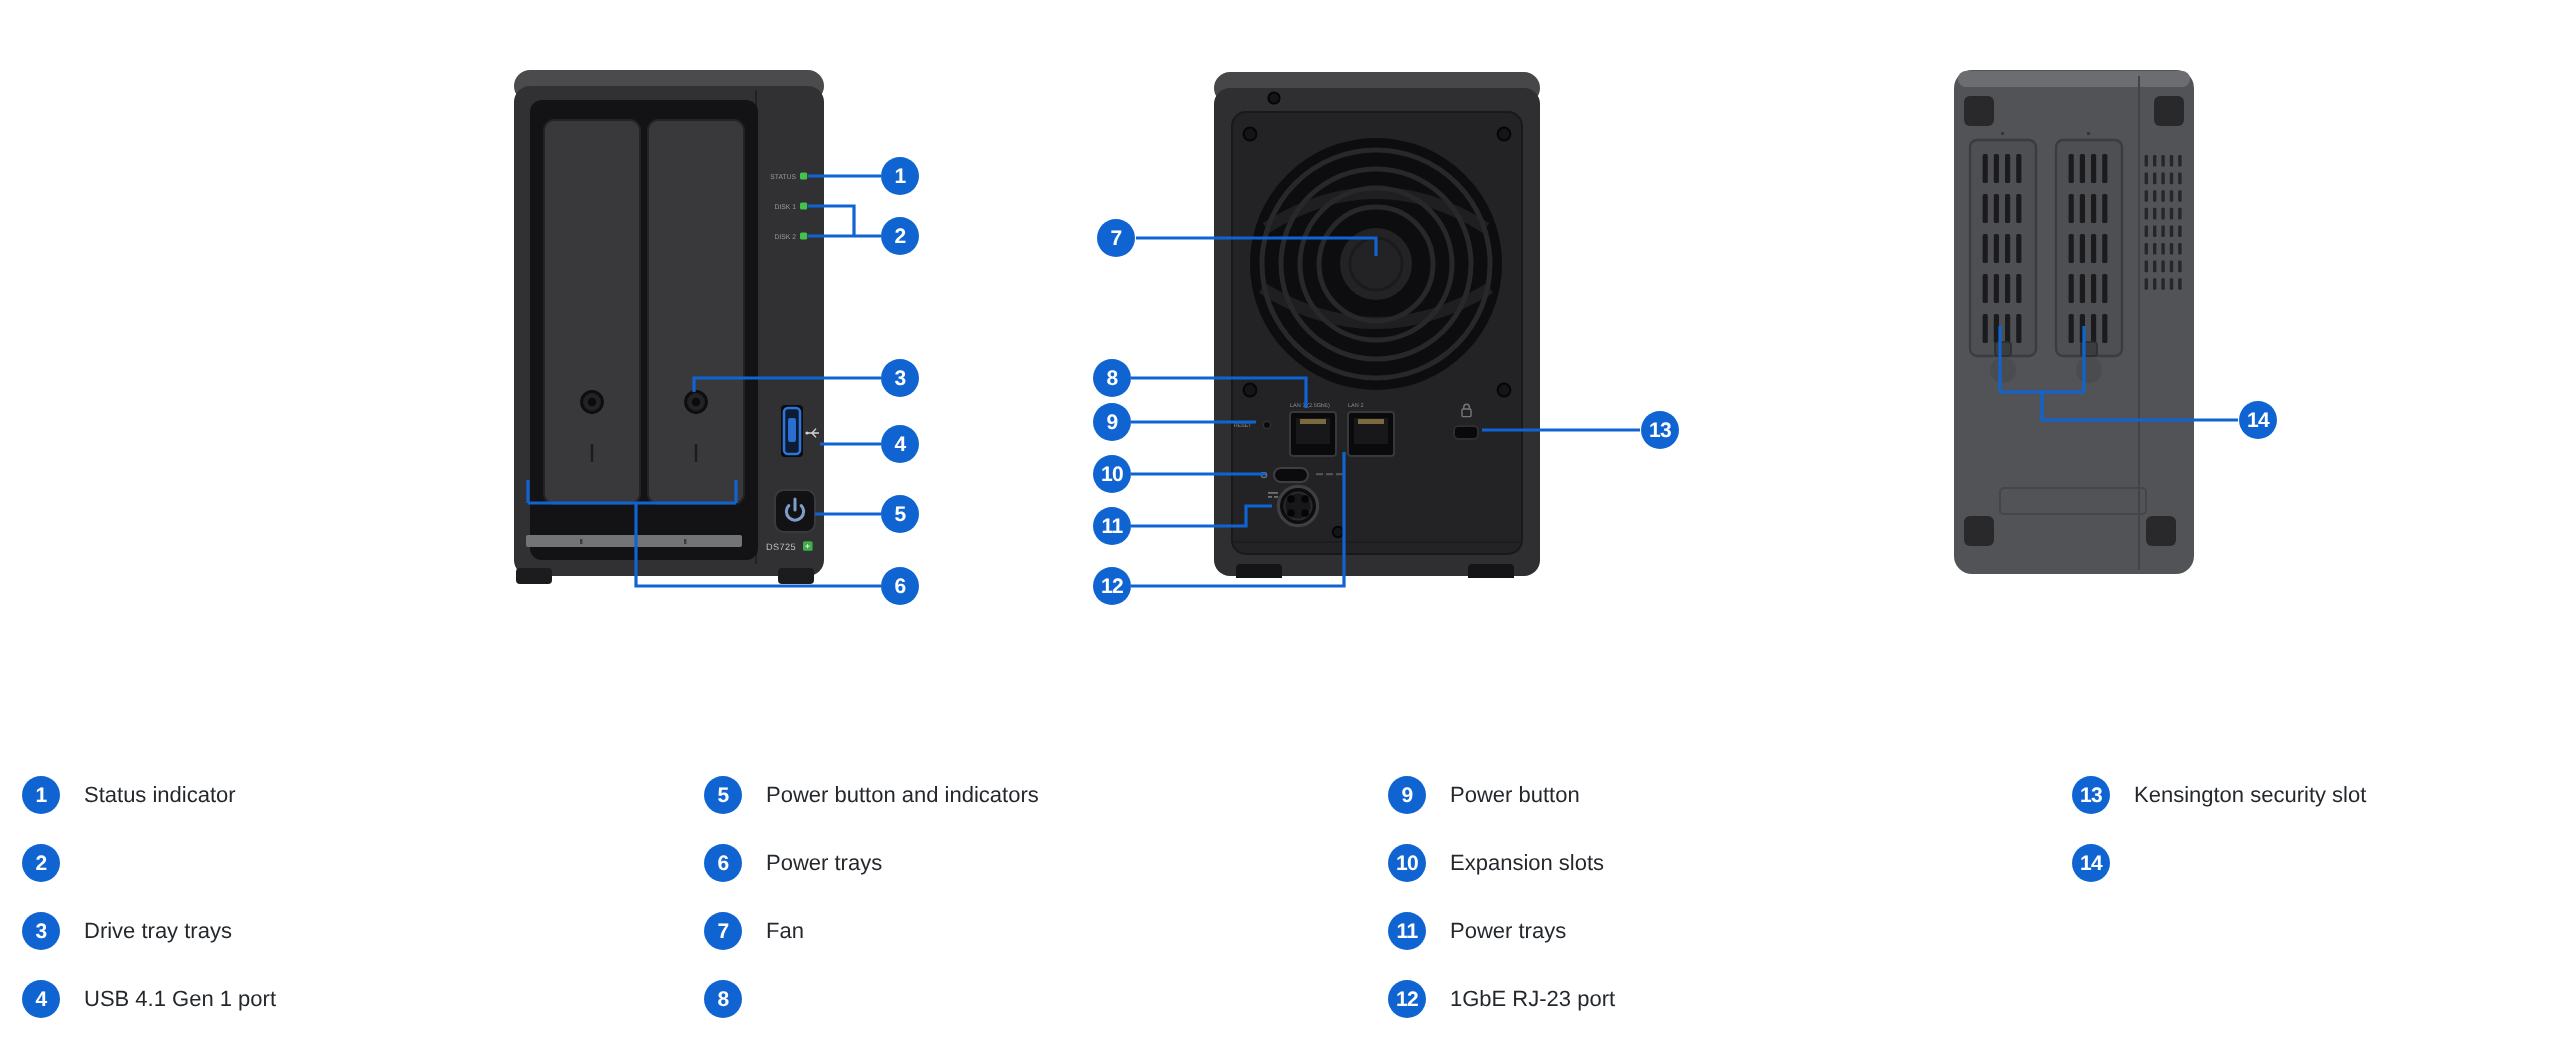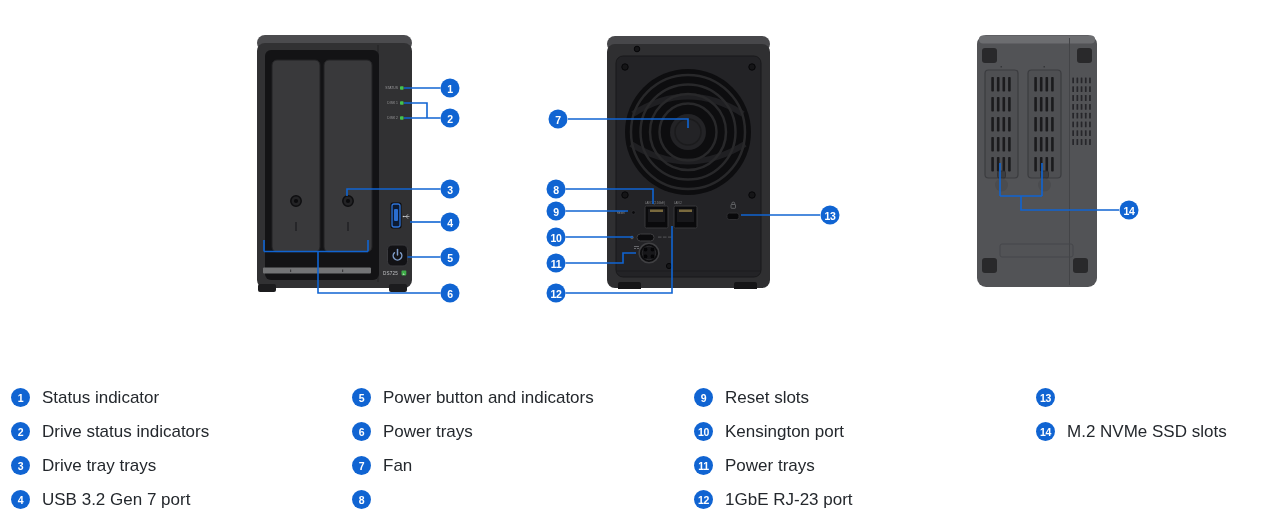--- a/index.html
+++ b/index.html
@@ -9,21 +9,21 @@
   svg text{font-family:"Liberation Sans",sans-serif;}
   .lines{position:absolute;left:0;top:0;pointer-events:none;}
   .callout{position:absolute;width:19px;height:19px;border-radius:50%;background:#1064d2;
            color:#fff;font-size:10.5px;font-weight:bold;display:flex;align-items:center;
            justify-content:center;transform:translate(-50%,-50%);letter-spacing:-.3px;}
   .legend-col{position:absolute;top:388px;display:flex;flex-direction:column;gap:15px;}
   .legend-item{display:flex;align-items:center;gap:12px;height:19px;}
   .badge{width:19px;height:19px;border-radius:50%;background:#1064d2;color:#fff;
          font-size:10.5px;font-weight:bold;display:flex;align-items:center;
          justify-content:center;flex:0 0 19px;letter-spacing:-.3px;}
-  .legend-label{font-size:17px;color:#24282d;white-space:nowrap;}
+  .legend-label{font-size:11px;color:#24282d;white-space:nowrap;}
 </style>
 </head>
 <body>
 
 <div class="canvas">
 
   <div class="view" style="left:255px;top:30px;width:160px;height:265px">
     <svg width="160" height="265" viewBox="0 0 160 265">
 
       <rect x="2" y="5" width="155" height="16" rx="8" fill="#4b4b4e"></rect>
@@ -273,29 +273,28 @@
   <div class="callout" style="left:830px;top:215px">13</div>
   <div class="callout" style="left:1129px;top:210px">14</div>
 
   <div class="legend-col" style="left:11px">
     <div class="legend-item">
       <span class="badge">1</span>
       <span class="legend-label">Status indicator</span>
     </div>
     <div class="legend-item">
       <span class="badge">2</span>
-      <span class="legend-label">Drive status indicators</span>
     </div>
     <div class="legend-item">
       <span class="badge">3</span>
       <span class="legend-label">Drive tray trays</span>
     </div>
     <div class="legend-item">
       <span class="badge">4</span>
-      <span class="legend-label">USB 3.2 Gen 7 port</span>
+      <span class="legend-label">USB 4.1 Gen 1 port</span>
     </div>
   </div>
 
   <div class="legend-col" style="left:352px">
     <div class="legend-item">
       <span class="badge">5</span>
       <span class="legend-label">Power button and indicators</span>
     </div>
     <div class="legend-item">
       <span class="badge">6</span>
@@ -306,39 +305,39 @@
       <span class="legend-label">Fan</span>
     </div>
     <div class="legend-item">
       <span class="badge">8</span>
     </div>
   </div>
 
   <div class="legend-col" style="left:694px">
     <div class="legend-item">
       <span class="badge">9</span>
-      <span class="legend-label">Reset slots</span>
+      <span class="legend-label">Power button</span>
     </div>
     <div class="legend-item">
       <span class="badge">10</span>
-      <span class="legend-label">Kensington port</span>
+      <span class="legend-label">Expansion slots</span>
     </div>
     <div class="legend-item">
       <span class="badge">11</span>
       <span class="legend-label">Power trays</span>
     </div>
     <div class="legend-item">
       <span class="badge">12</span>
       <span class="legend-label">1GbE RJ-23 port</span>
     </div>
   </div>
 
   <div class="legend-col" style="left:1036px">
     <div class="legend-item">
       <span class="badge">13</span>
+      <span class="legend-label">Kensington security slot</span>
     </div>
     <div class="legend-item">
       <span class="badge">14</span>
-      <span class="legend-label">M.2 NVMe SSD slots</span>
     </div>
   </div>
 
 </div>
 
 </body></html>

